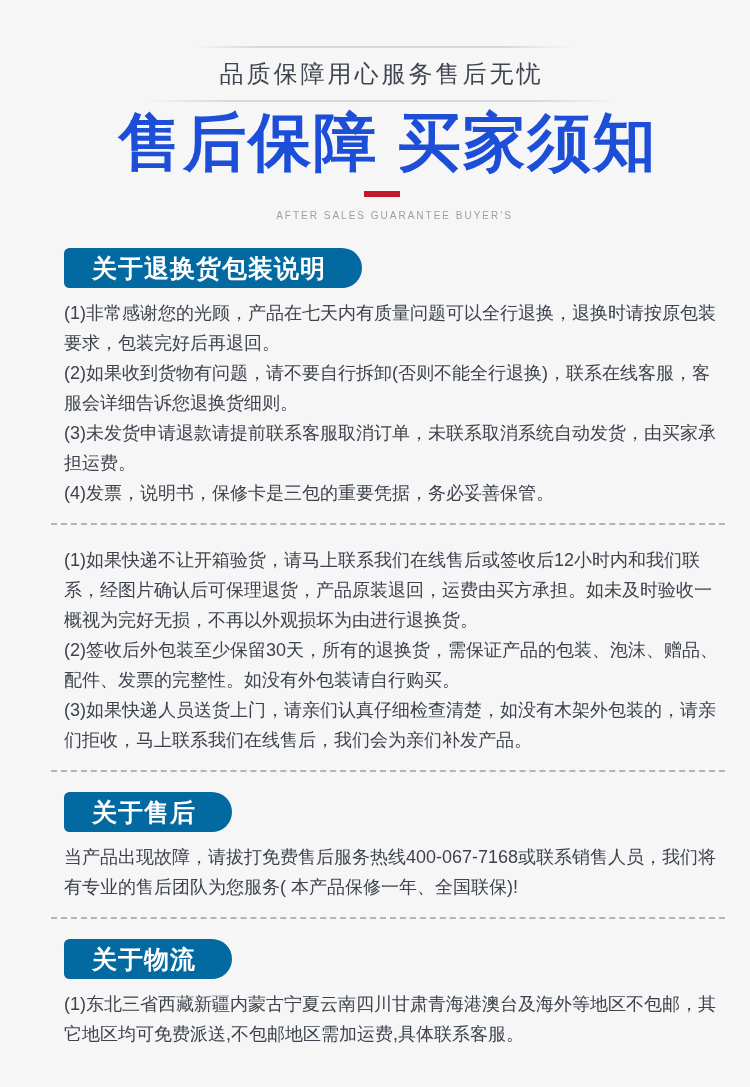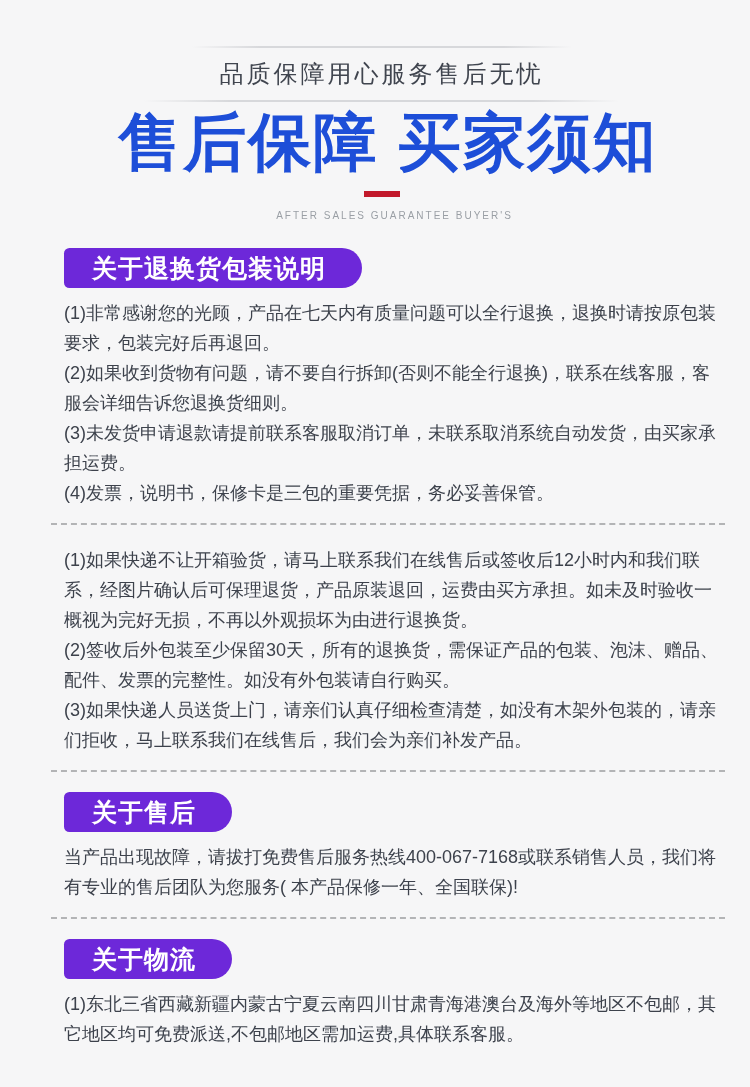--- a/index.html
+++ b/index.html
@@ -47,21 +47,21 @@
     font-size: 10px;
     line-height: 16px;
     color: #9a9fa5;
     letter-spacing: 2px;
   }
 
   
   .content { padding: 24px 25px 20px; }
   .sec-heading {
     display: inline-block;
-    background: #6d28d9;
+    background: #0369a1;
     color: #ffffff;
     font-size: 25px;
     font-weight: bold;
     line-height: 40px;
     padding: 0 36px 0 28px;
     border-radius: 6px 22px 22px 6px;
     letter-spacing: 1px;
   }
   .sec-body {
     margin-top: 10px;

